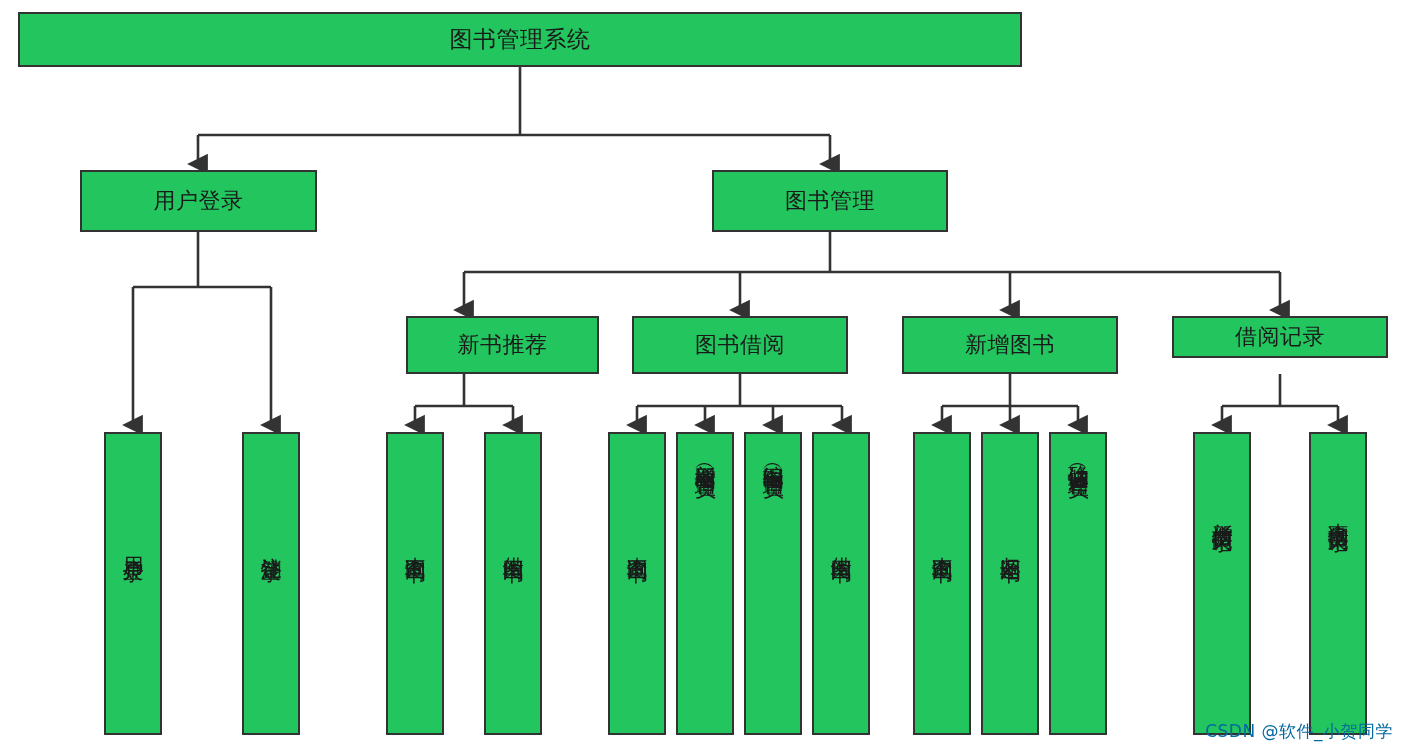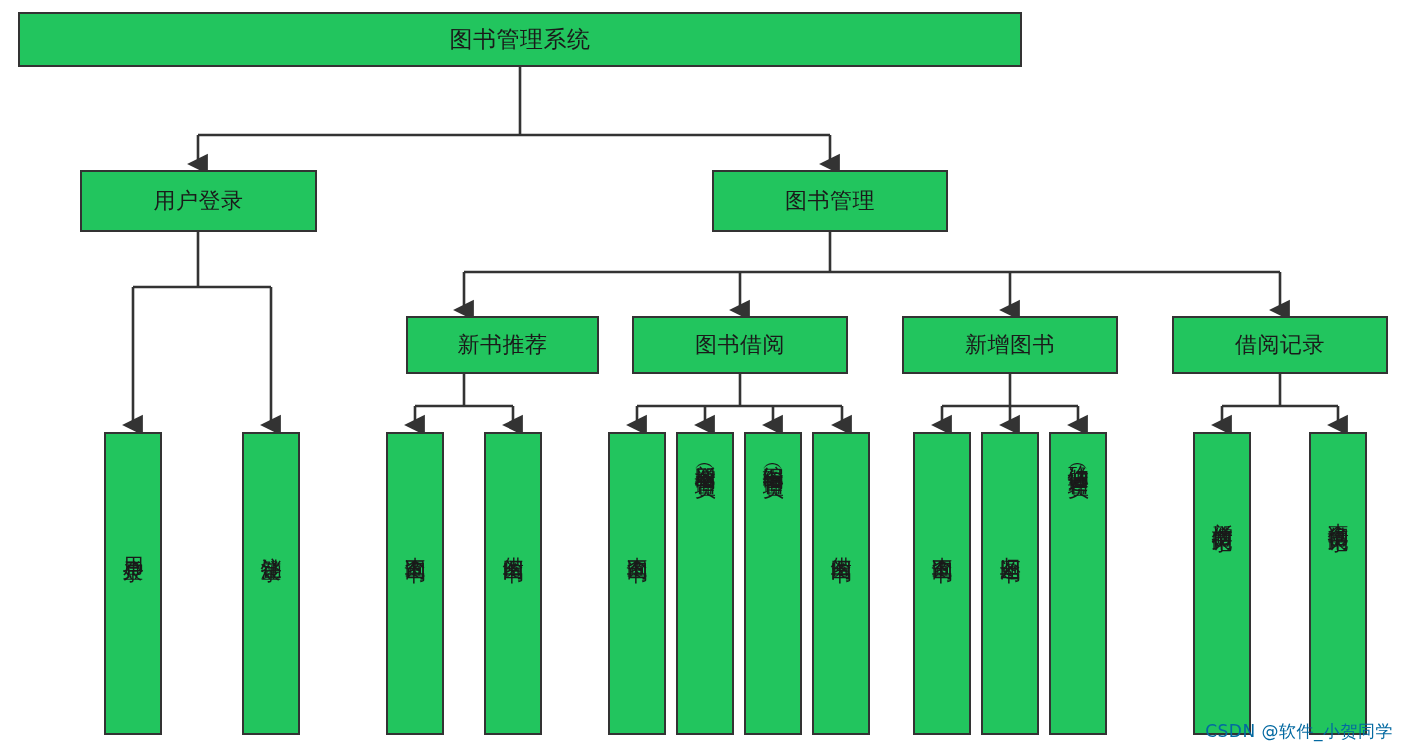--- a/index.html
+++ b/index.html
@@ -152,21 +152,21 @@
   </div>
 
   <div class="node horizontal" style="left:632px; top:316px; width:216px; height:58px;">
     <span class="node-label">图书借阅</span>
   </div>
 
   <div class="node horizontal" style="left:902px; top:316px; width:216px; height:58px;">
     <span class="node-label">新增图书</span>
   </div>
 
-  <div class="node horizontal" style="left:1172px; top:316px; width:216px; height:58px;">
+  <div class="node horizontal" style="left:1172px; top:316px; width:216px; height:42px;">
     <span class="node-label">借阅记录</span>
   </div>
 
   <div class="node vertical midshort" style="left:104px; top:432px; width:58px; height:303px;">
     <span class="node-label">用户登录</span>
   </div>
 
   <div class="node vertical midshort" style="left:242px; top:432px; width:58px; height:303px;">
     <span class="node-label">注销登录</span>
   </div>

